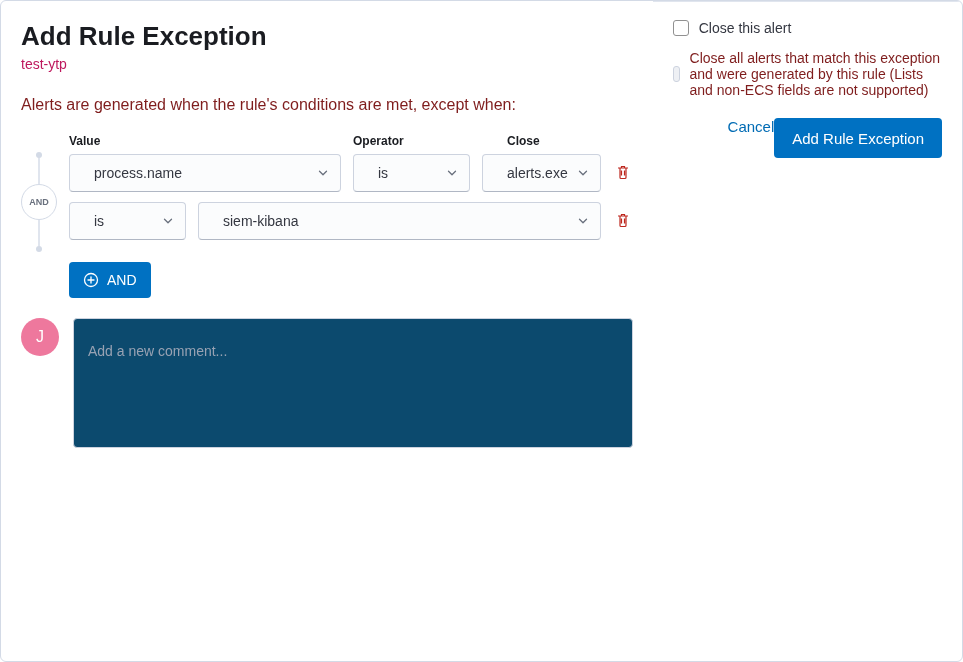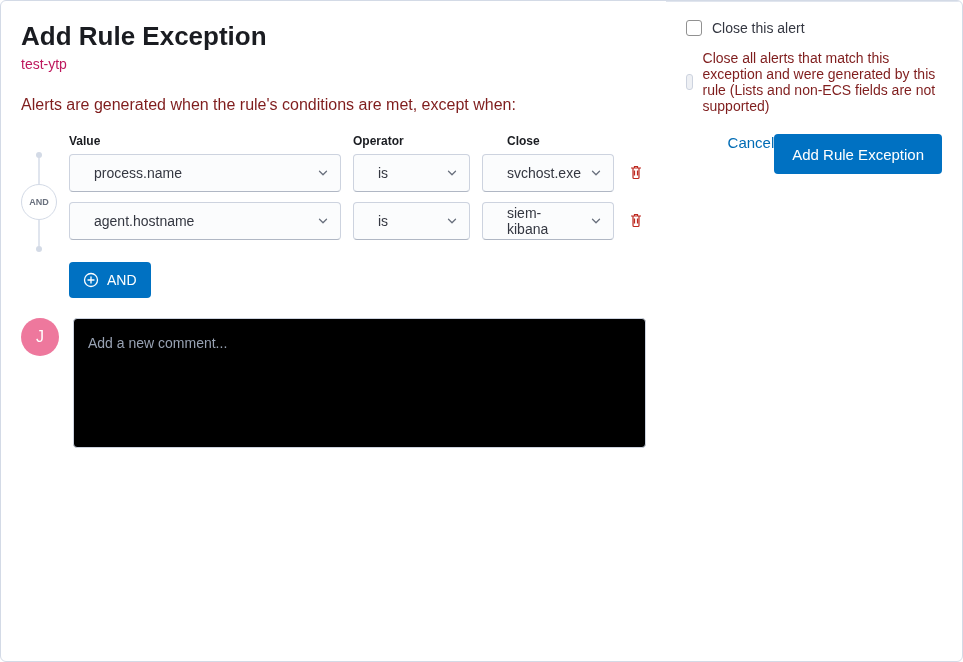--- a/index.html
+++ b/index.html
@@ -196,22 +196,22 @@
       justify-content: center;
       font-weight: 500;
       font-size: 16px;
       flex-shrink: 0;
     }
     .comment-box {
       flex: 1;
       min-height: 130px;
       border: 1px solid #cdd3df;
       border-radius: 4px;
-      background: #000000;
-      padding: 16px 14px;
+      background: #0c4a6e;
+      padding: 24px 14px;
       font-size: 14px;
       color: #98a2b3;
       resize: none;
       font-family: inherit;
     }
     .comment-box::placeholder { color: #98a2b3; }
     .modal-footer {
       border-top: 1px solid #e0e5ee;
       padding: 18px 20px;
     }
@@ -295,45 +295,37 @@
           </div>
           <div class="select-wrap operator">
             <span class="text">is</span>
             <span class="chevron">
               <svg viewBox="0 0 16 16" width="14" height="14">
                   <path d="M4 6l4 4 4-4" stroke="#69707d" stroke-width="1.5" fill="none" stroke-linecap="round" stroke-linejoin="round"></path>
                 </svg>
             </span>
           </div>
           <div class="select-wrap value">
-            <span class="text">svchost.exe</span>
+            <span class="text">alerts.exe</span>
             <span class="chevron">
               <svg viewBox="0 0 16 16" width="14" height="14">
                   <path d="M4 6l4 4 4-4" stroke="#69707d" stroke-width="1.5" fill="none" stroke-linecap="round" stroke-linejoin="round"></path>
                 </svg>
             </span>
           </div>
           <div class="delete-btn">
             <span>
               <svg viewBox="0 0 16 16" width="16" height="16" fill="none" stroke="#bd271e" stroke-width="1.2">
                   <path d="M3 4h10M6.5 4V2.5h3V4M5 4v9.5a1 1 0 001 1h4a1 1 0 001-1V4M6.5 6.5v5M9.5 6.5v5"></path>
                 </svg>
             </span>
           </div>
         </div>
 
         <div class="condition-row">
-          <div class="select-wrap field">
-            <span class="text">agent.hostname</span>
-            <span class="chevron">
-              <svg viewBox="0 0 16 16" width="14" height="14">
-                  <path d="M4 6l4 4 4-4" stroke="#69707d" stroke-width="1.5" fill="none" stroke-linecap="round" stroke-linejoin="round"></path>
-                </svg>
-            </span>
-          </div>
           <div class="select-wrap operator">
             <span class="text">is</span>
             <span class="chevron">
               <svg viewBox="0 0 16 16" width="14" height="14">
                   <path d="M4 6l4 4 4-4" stroke="#69707d" stroke-width="1.5" fill="none" stroke-linecap="round" stroke-linejoin="round"></path>
                 </svg>
             </span>
           </div>
           <div class="select-wrap value">
             <span class="text">siem-kibana</span>

